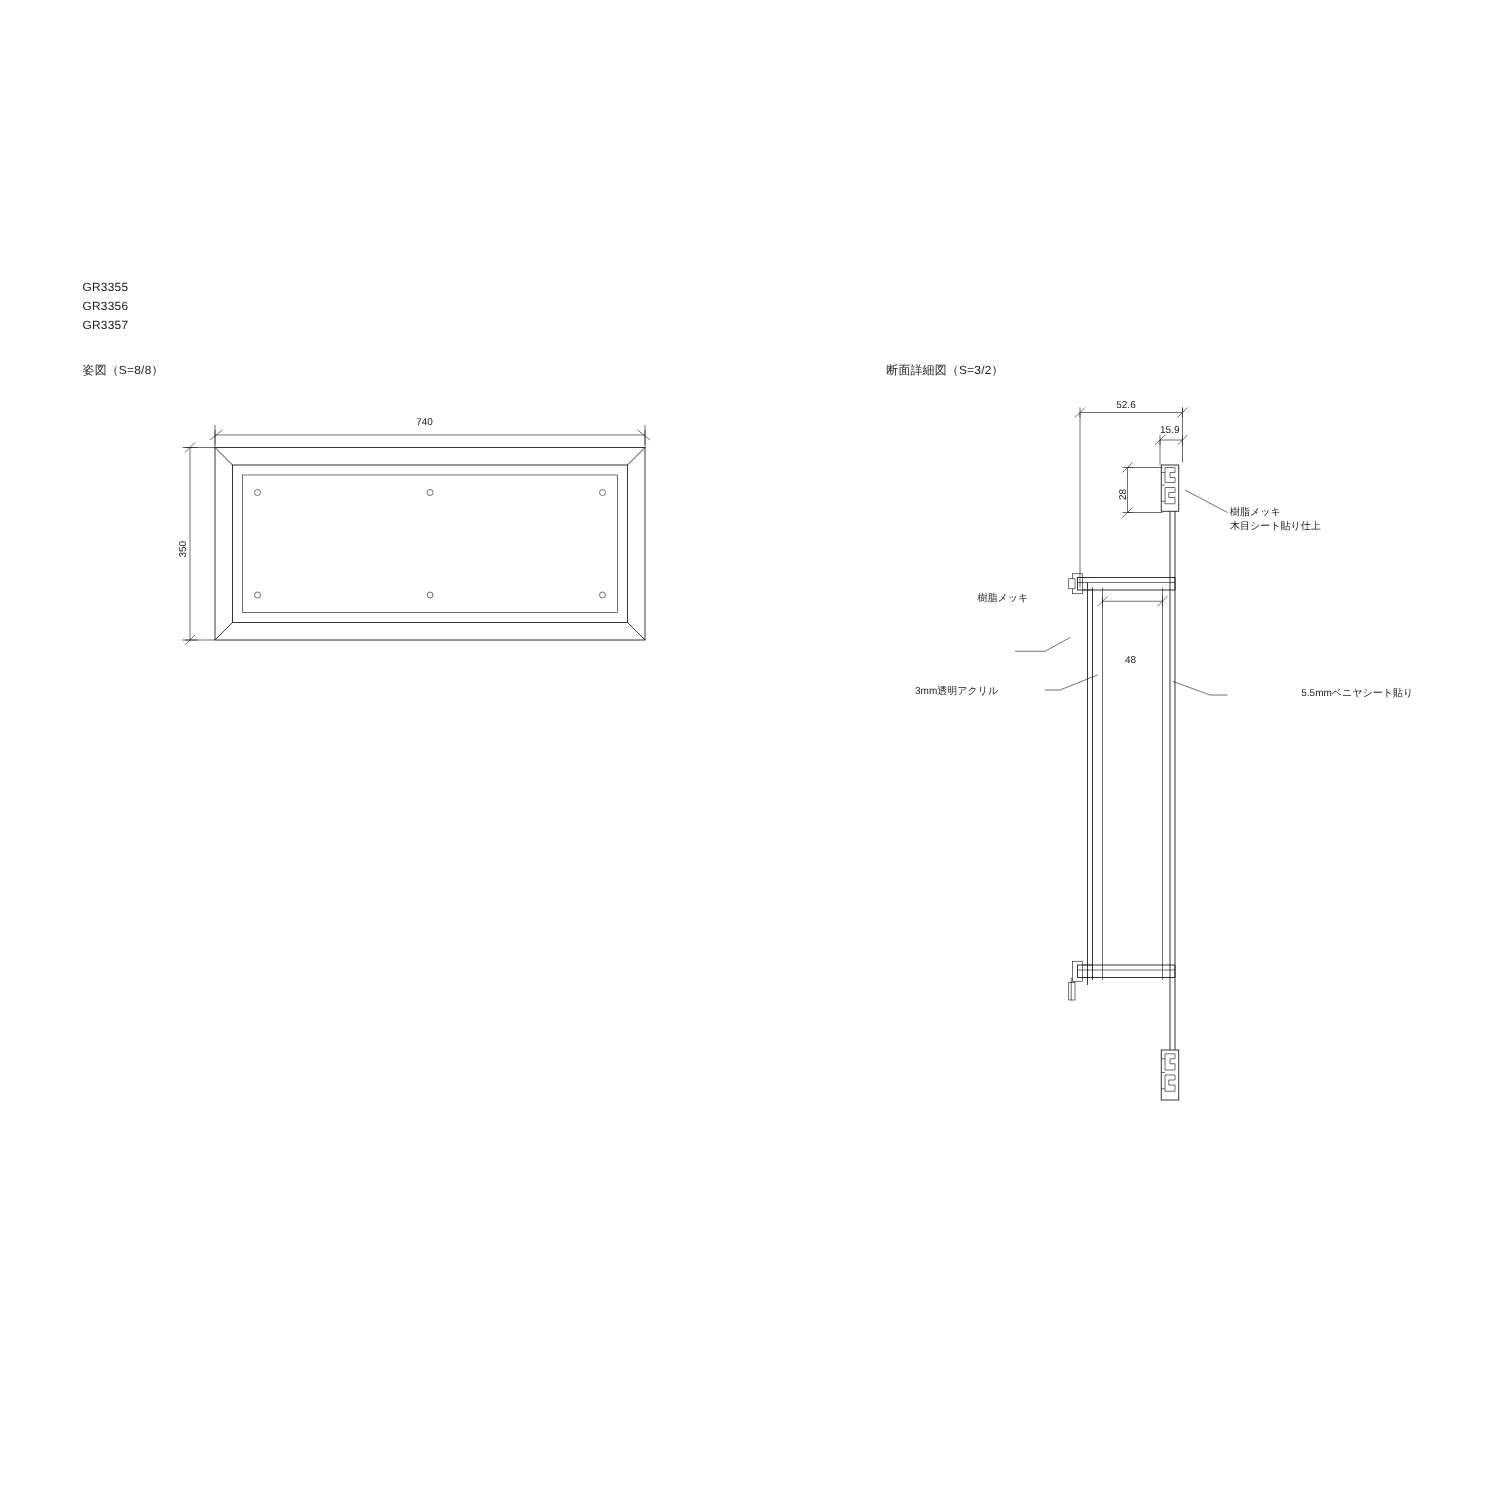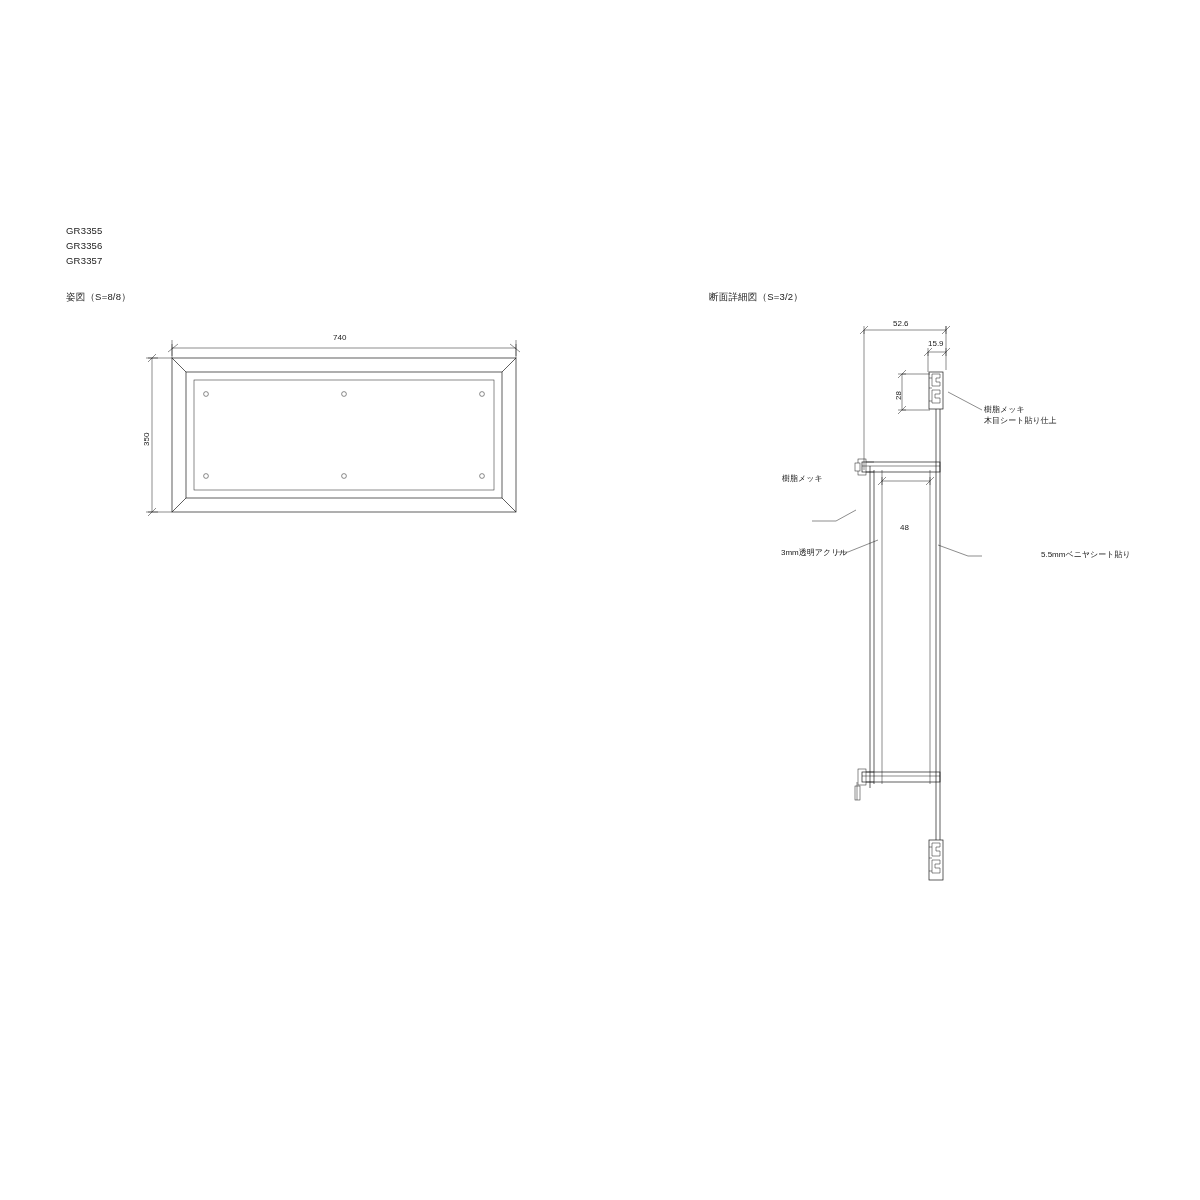--- a/index.html
+++ b/index.html
@@ -62,21 +62,21 @@
   <div class="vert" style="left:142px; top:446px;">350</div>
 
   <div class="txt sm" style="left:893px; top:318px;">52.6</div>
   <div class="txt sm" style="left:928px; top:338px;">15.9</div>
   <div class="vert" style="left:894px; top:400px;">28</div>
   <div class="txt sm" style="left:900px; top:486px;margin-top:36px;">48</div>
 
   <div class="txt sm" style="left:984px; top:404px;">樹脂メッキ
 木目シート貼り仕上</div>
   <div class="txt sm" style="left:782px; top:473px;">樹脂メッキ</div>
-  <div class="txt sm" style="left:781px; top:547px;text-align:center;">3mm透明アクリル</div>
+  <div class="txt sm" style="left:732px; top:547px;text-align:center;">3mm透明アクリル</div>
   <div class="txt sm" style="left:1041px; top:549px;">5.5mmベニヤシート貼り</div>
 
   <svg width="1200" height="1200" viewBox="0 0 1200 1200">
 
     <g>
 
       <rect class="ln" x="172" y="358" width="344" height="154"></rect>
 
       <rect class="ln" x="186" y="372" width="316" height="126"></rect>
 

